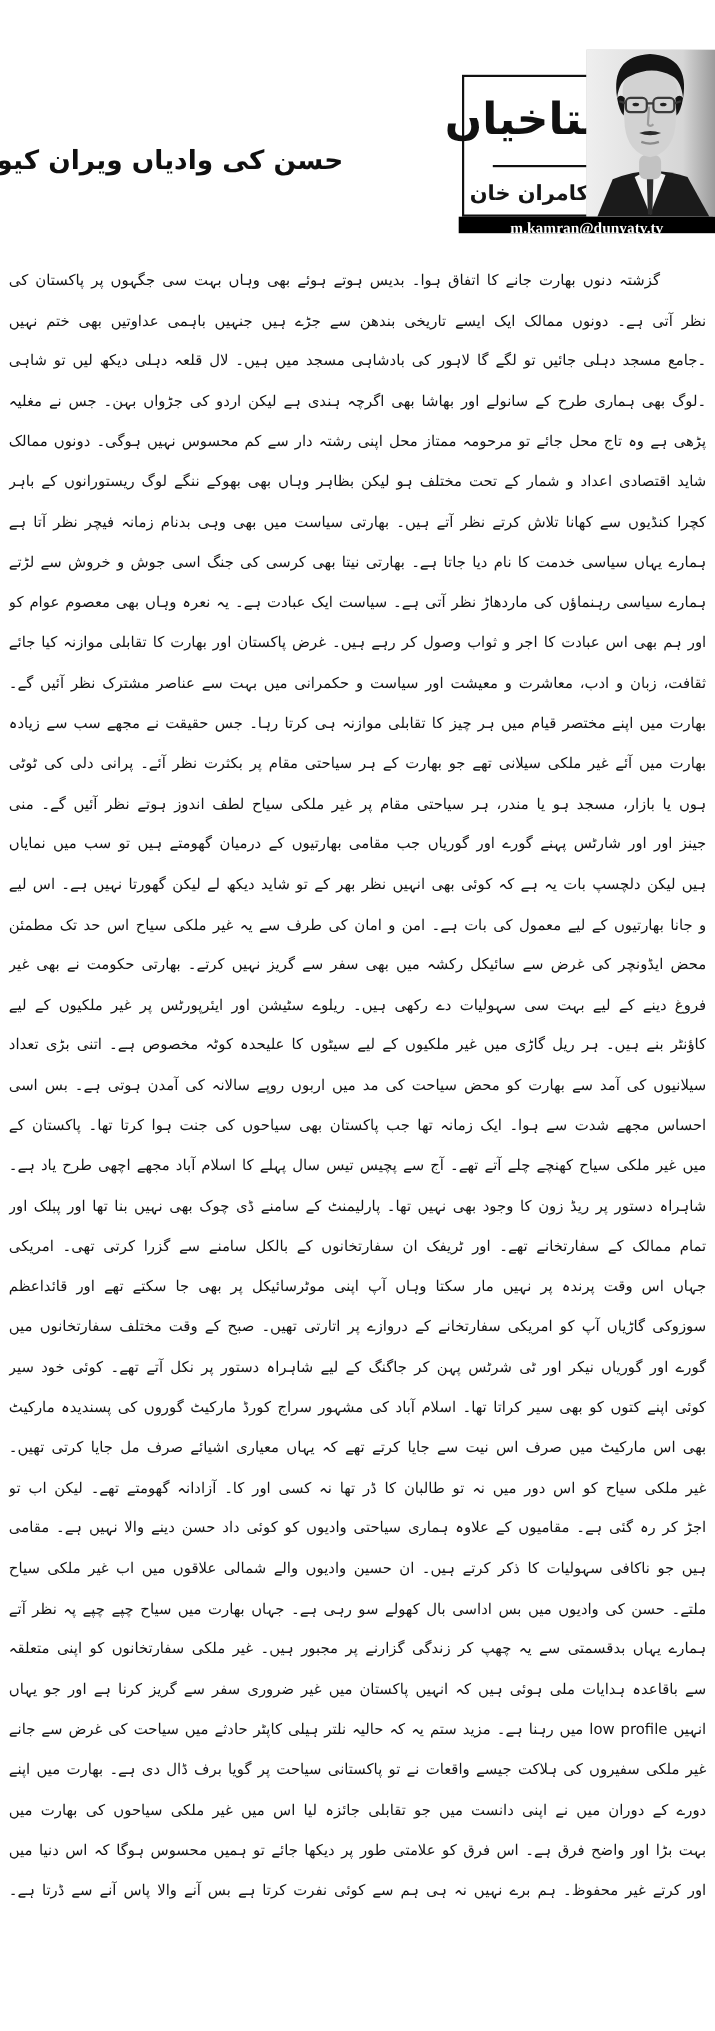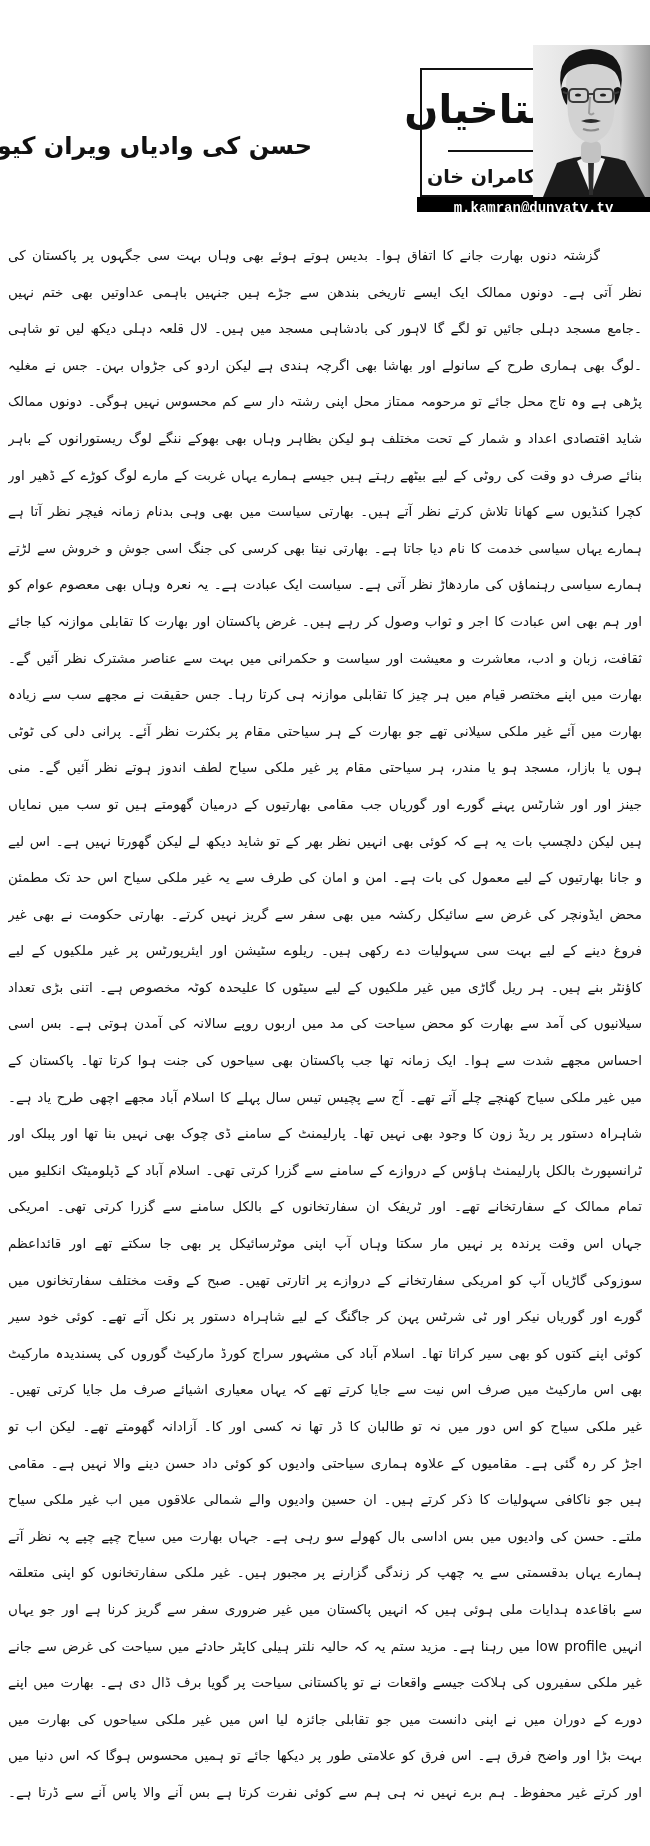--- a/index.html
+++ b/index.html
@@ -29,21 +29,21 @@
     direction:rtl;text-align:center;
     font-size:19px;font-weight:bold;color:#161616;line-height:36px;
   }
   .author-photo{
     position:absolute;left:533px;top:45px;width:117px;height:152px;
     overflow:hidden;background:#dcdcdc;
   }
   .email-bar{
     position:absolute;left:417px;top:197px;width:233px;height:15px;
     background:#000;color:#fff;
-    font-family:Liberation Mono, monospace;
+    font-family:Liberation Serif, serif;
     font-size:14px;font-weight:bold;
     text-align:center;line-height:23px;
   }
   
   .article-title{
     position:absolute;left:52px;top:122px;width:260px;height:48px;
     direction:rtl;text-align:center;
     font-size:24px;font-weight:bold;color:#111;line-height:48px;
     white-space:nowrap;
   }
@@ -117,40 +117,38 @@
 
   <div class="article-title">حسن کی وادیاں ویران کیوں؟</div>
 
   <div class="article-body">
       <div class="line indent">گزشتہ دنوں بھارت جانے کا اتفاق ہوا۔ بدیس ہوتے ہوئے بھی وہاں بہت سی جگہوں پر پاکستان کی جھلک</div>
       <div class="line">نظر آتی ہے۔ دونوں ممالک ایک ایسے تاریخی بندھن سے جڑے ہیں جنہیں باہمی عداوتیں بھی ختم نہیں کرسکتیں</div>
       <div class="line">۔جامع مسجد دہلی جائیں تو لگے گا لاہور کی بادشاہی مسجد میں ہیں۔ لال قلعہ دہلی دیکھ لیں تو شاہی قلعہ لاہور کا گمان ہوگا</div>
       <div class="line">۔لوگ بھی ہماری طرح کے سانولے اور بھاشا بھی اگرچہ ہندی ہے لیکن اردو کی جڑواں بہن۔ جس نے مغلیہ تاریخ</div>
       <div class="line">پڑھی ہے وہ تاج محل جائے تو مرحومہ ممتاز محل اپنی رشتہ دار سے کم محسوس نہیں ہوگی۔ دونوں ممالک میں غربت کا معیار</div>
       <div class="line">شاید اقتصادی اعداد و شمار کے تحت مختلف ہو لیکن بظاہر وہاں بھی بھوکے ننگے لوگ ریستورانوں کے باہر گھنٹوں لائن</div>
-      <div class="line">بنائے صرف دو وقت کی روٹی کے لیے بیٹھے رہتے ہیں جیسے ہمارے یہاں غربت کے مارے لوگ کوڑے کے ڈھیر اور</div>
       <div class="line">کچرا کنڈیوں سے کھانا تلاش کرتے نظر آتے ہیں۔ بھارتی سیاست میں بھی وہی بدنام زمانہ فیچر نظر آتا ہے جسے</div>
       <div class="line">ہمارے یہاں سیاسی خدمت کا نام دیا جاتا ہے۔ بھارتی نیتا بھی کرسی کی جنگ اسی جوش و خروش سے لڑتے ہیں جیسے</div>
       <div class="line">ہمارے سیاسی رہنماؤں کی ماردھاڑ نظر آتی ہے۔ سیاست ایک عبادت ہے۔ یہ نعرہ وہاں بھی معصوم عوام کو ورغلا رہا ہے</div>
       <div class="line">اور ہم بھی اس عبادت کا اجر و ثواب وصول کر رہے ہیں۔ غرض پاکستان اور بھارت کا تقابلی موازنہ کیا جائے تو تہذیب و</div>
       <div class="line">ثقافت، زبان و ادب، معاشرت و معیشت اور سیاست و حکمرانی میں بہت سے عناصر مشترک نظر آئیں گے۔ میں</div>
       <div class="line">بھارت میں اپنے مختصر قیام میں ہر چیز کا تقابلی موازنہ ہی کرتا رہا۔ جس حقیقت نے مجھے سب سے زیادہ متوجہ کیا وہ</div>
       <div class="line">بھارت میں آئے غیر ملکی سیلانی تھے جو بھارت کے ہر سیاحتی مقام پر بکثرت نظر آئے۔ پرانی دلی کی ٹوٹی پھوٹی گلیاں</div>
       <div class="line">ہوں یا بازار، مسجد ہو یا مندر، ہر سیاحتی مقام پر غیر ملکی سیاح لطف اندوز ہوتے نظر آئیں گے۔ منی سکرٹ، ٹائٹ</div>
       <div class="line">جینز اور اور شارٹس پہنے گورے اور گوریاں جب مقامی بھارتیوں کے درمیان گھومتے ہیں تو سب میں نمایاں نظر آتے</div>
       <div class="line">ہیں لیکن دلچسپ بات یہ ہے کہ کوئی بھی انہیں نظر بھر کے تو شاید دیکھ لے لیکن گھورتا نہیں ہے۔ اس لیے کہ گوروں کی آمد</div>
       <div class="line">و جانا بھارتیوں کے لیے معمول کی بات ہے۔ امن و امان کی طرف سے یہ غیر ملکی سیاح اس حد تک مطمئن دکھتے ہیں کہ</div>
       <div class="line">محض ایڈونچر کی غرض سے سائیکل رکشہ میں بھی سفر سے گریز نہیں کرتے۔ بھارتی حکومت نے بھی غیر ملکی سیاحت کو</div>
       <div class="line">فروغ دینے کے لیے بہت سی سہولیات دے رکھی ہیں۔ ریلوے سٹیشن اور ایئرپورٹس پر غیر ملکیوں کے لیے علیحدہ سہولتی</div>
       <div class="line">کاؤنٹر بنے ہیں۔ ہر ریل گاڑی میں غیر ملکیوں کے لیے سیٹوں کا علیحدہ کوٹہ مخصوص ہے۔ اتنی بڑی تعداد میں غیر ملکی</div>
       <div class="line">سیلانیوں کی آمد سے بھارت کو محض سیاحت کی مد میں اربوں روپے سالانہ کی آمدن ہوتی ہے۔ بس اسی ایک کمی کا</div>
       <div class="line">احساس مجھے شدت سے ہوا۔ ایک زمانہ تھا جب پاکستان بھی سیاحوں کی جنت ہوا کرتا تھا۔ پاکستان کے شمالی علاقے</div>
       <div class="line">میں غیر ملکی سیاح کھنچے چلے آتے تھے۔ آج سے پچیس تیس سال پہلے کا اسلام آباد مجھے اچھی طرح یاد ہے۔ جب</div>
       <div class="line">شاہراہ دستور پر ریڈ زون کا وجود بھی نہیں تھا۔ پارلیمنٹ کے سامنے ڈی چوک بھی نہیں بنا تھا اور پبلک اور پرائیویٹ</div>
-      <div class="line">ٹرانسپورٹ بالکل پارلیمنٹ ہاؤس کے دروازے کے سامنے سے گزرا کرتی تھی۔ اسلام آباد کے ڈپلومیٹک انکلیو میں</div>
       <div class="line">تمام ممالک کے سفارتخانے تھے۔ اور ٹریفک ان سفارتخانوں کے بالکل سامنے سے گزرا کرتی تھی۔ امریکی سفارتخانہ</div>
       <div class="line">جہاں اس وقت پرندہ پر نہیں مار سکتا وہاں آپ اپنی موٹرسائیکل پر بھی جا سکتے تھے اور قائداعظم یونیورسٹی جانے والی</div>
       <div class="line">سوزوکی گاڑیاں آپ کو امریکی سفارتخانے کے دروازے پر اتارتی تھیں۔ صبح کے وقت مختلف سفارتخانوں میں مقیم</div>
       <div class="line">گورے اور گوریاں نیکر اور ٹی شرٹس پہن کر جاگنگ کے لیے شاہراہ دستور پر نکل آتے تھے۔ کوئی خود سیر کرتا تھا اور</div>
       <div class="line">کوئی اپنے کتوں کو بھی سیر کراتا تھا۔ اسلام آباد کی مشہور سراج کورڈ مارکیٹ گوروں کی پسندیدہ مارکیٹ ہوا کرتی تھی۔ ہم</div>
       <div class="line">بھی اس مارکیٹ میں صرف اس نیت سے جایا کرتے تھے کہ یہاں معیاری اشیائے صرف مل جایا کرتی تھیں۔ غرض</div>
       <div class="line">غیر ملکی سیاح کو اس دور میں نہ تو طالبان کا ڈر تھا نہ کسی اور کا۔ آزادانہ گھومتے تھے۔ لیکن اب تو پاکستان کی سیاحت گویا</div>
       <div class="line">اجڑ کر رہ گئی ہے۔ مقامیوں کے علاوہ ہماری سیاحتی وادیوں کو کوئی داد حسن دینے والا نہیں ہے۔ مقامی سیاح ہی آتے</div>
       <div class="line">ہیں جو ناکافی سہولیات کا ذکر کرتے ہیں۔ ان حسین وادیوں والے شمالی علاقوں میں اب غیر ملکی سیاح ڈھونڈے نہیں</div>
       <div class="line">ملتے۔ حسن کی وادیوں میں بس اداسی بال کھولے سو رہی ہے۔ جہاں بھارت میں سیاح چپے چپے پہ نظر آتے ہیں</div>

